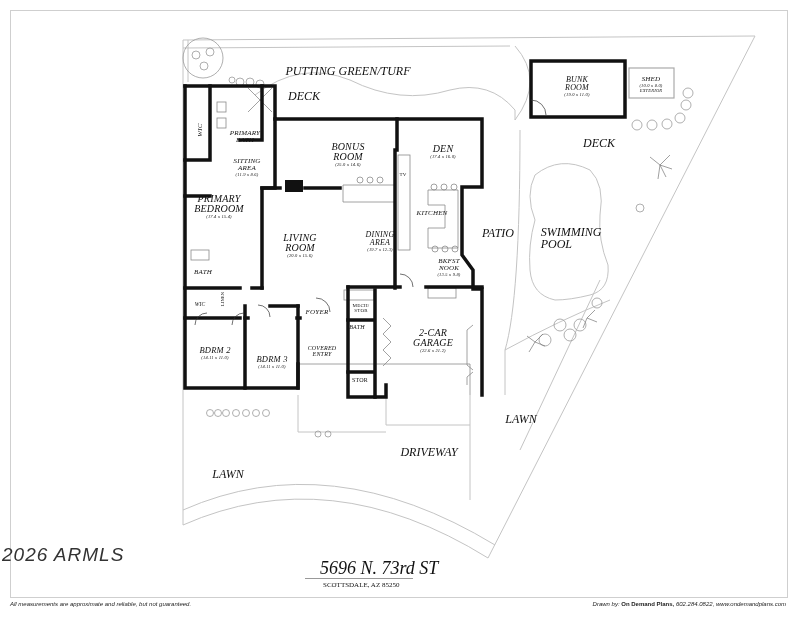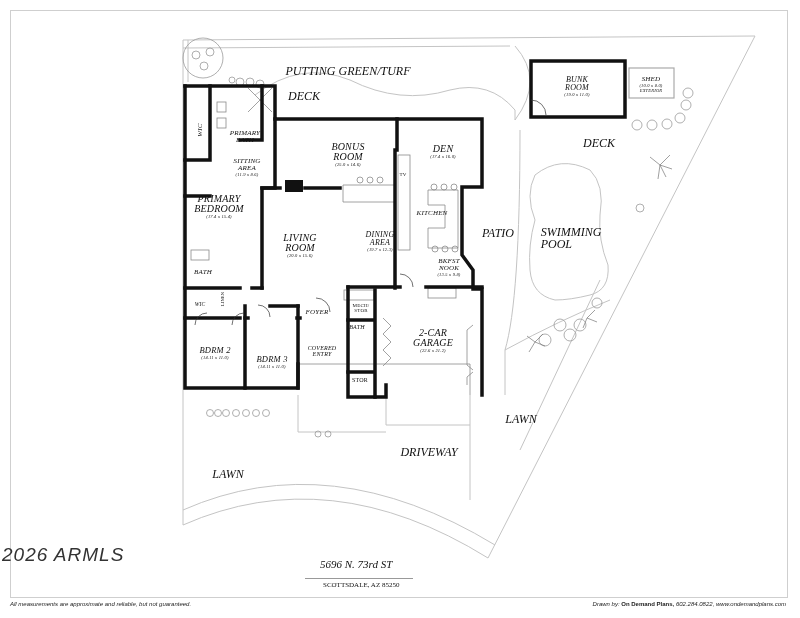--- a/index.html
+++ b/index.html
@@ -5,21 +5,21 @@
   html,body{margin:0;padding:0;background:#fff;}
   body{width:800px;height:618px;position:relative;overflow:hidden;font-family:"Liberation Serif",serif;color:#111;}
   .frame{position:absolute;left:10px;top:10px;width:778px;height:588px;border:1px solid #cfcfcf;box-sizing:border-box;}
   svg{position:absolute;left:0;top:0;}
   .lbl{position:absolute;font-family:"Liberation Serif",serif;text-align:center;line-height:1.0;white-space:nowrap;transform:translate(-50%,-50%);}
   .room{font-size:10px;letter-spacing:0.2px;}
   .room.sm{font-size:7px;}
   .room.it{font-style:italic;}
   .dim{display:block;font-size:4.5px;margin-top:1px;}
   .ext{font-size:12px;font-style:italic;}
-  .addr{position:absolute;left:320px;top:558px;font-size:11px;font-style:italic;white-space:nowrap;}
+  .addr{position:absolute;left:320px;top:558px;font-size:18px;font-style:italic;white-space:nowrap;}
   .addr-line{position:absolute;left:305px;top:578px;width:108px;height:1px;background:#999;}
   .city{position:absolute;left:323px;top:581px;font-size:7px;white-space:nowrap;}
   .wm{position:absolute;left:2px;top:544px;font-family:"Liberation Sans",sans-serif;font-size:19px;color:#333;letter-spacing:1px;font-style:italic;}
   .disc{position:absolute;left:10px;top:601px;font-family:"Liberation Sans",sans-serif;font-style:italic;font-size:6px;color:#222;}
   .credit{position:absolute;right:14px;top:601px;font-family:"Liberation Sans",sans-serif;font-size:6px;color:#222;}
   .credit i{font-style:italic;}
   .credit b{font-weight:bold;}
 </style>
 </head>
 <body>

